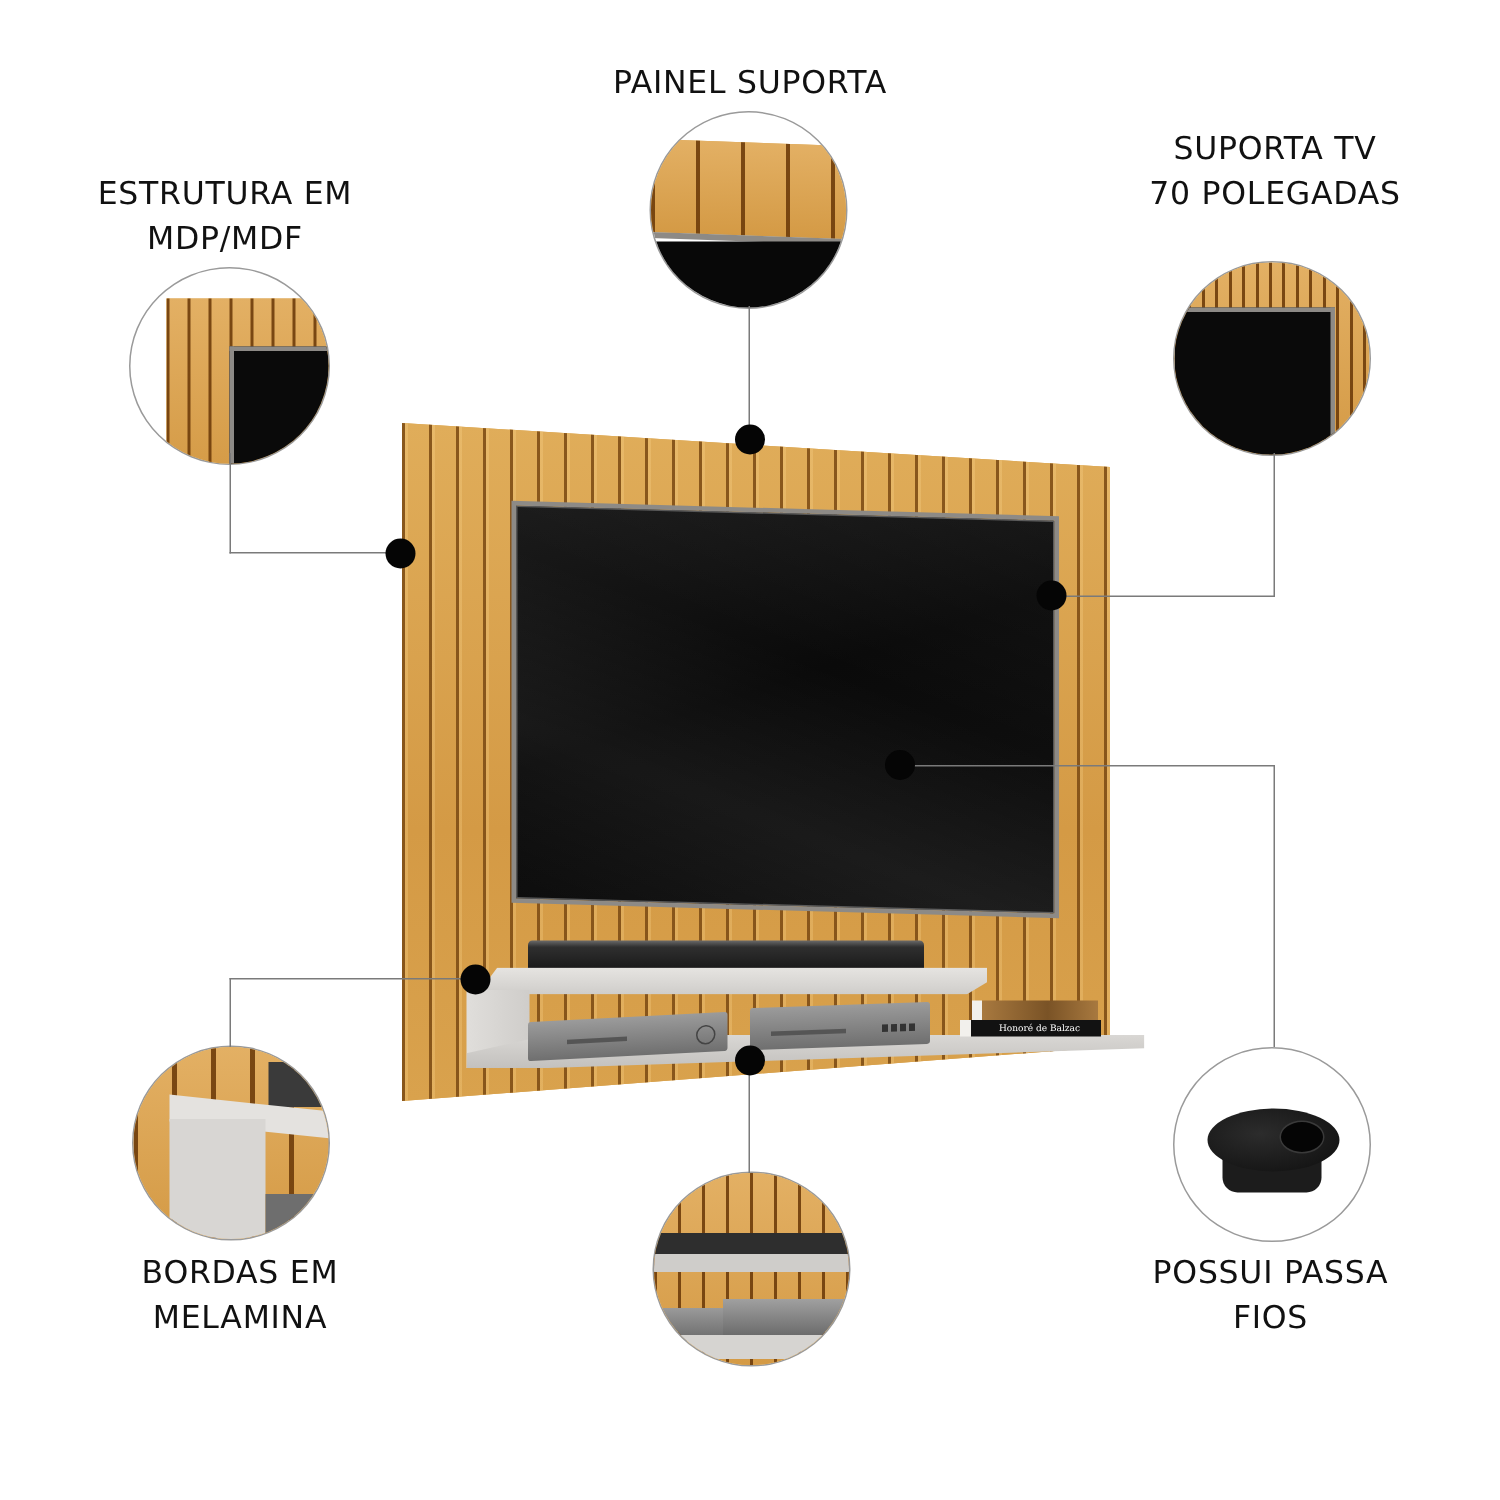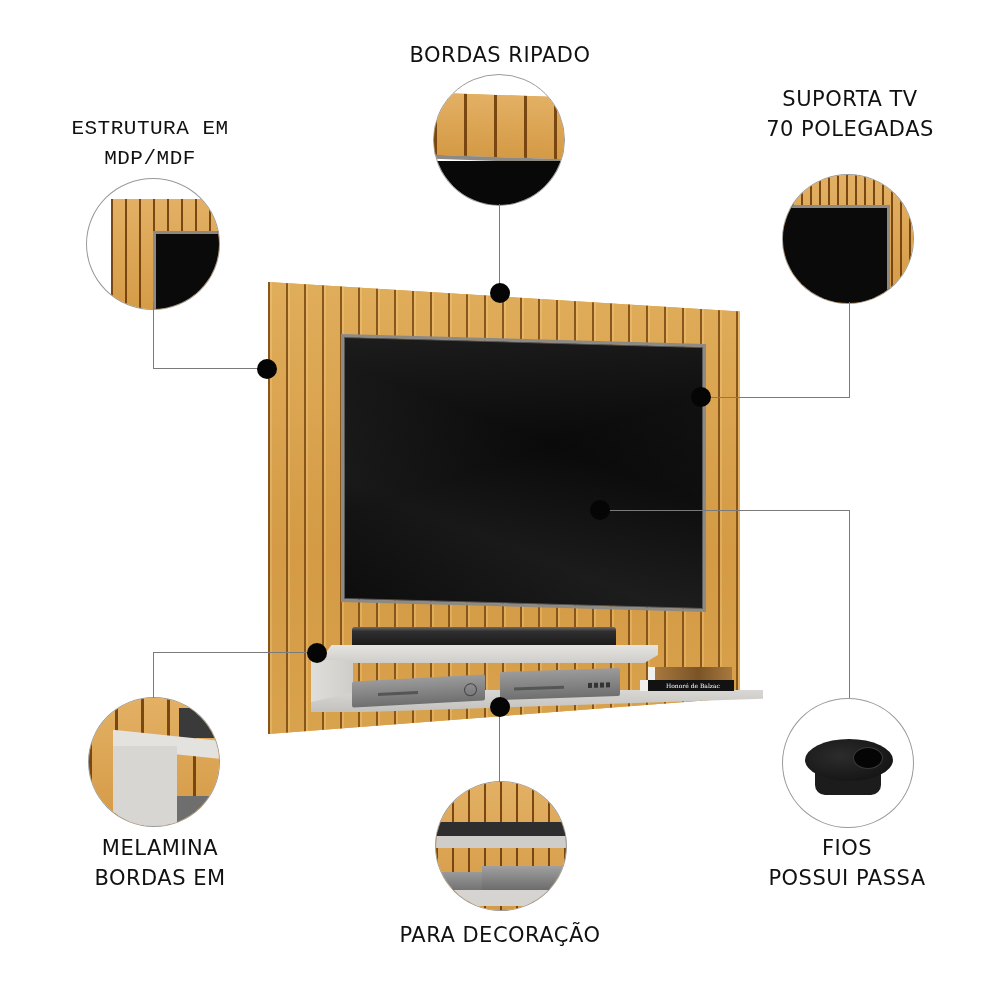--- a/index.html
+++ b/index.html
@@ -23,45 +23,44 @@
   }
   .tv { position:absolute; background:linear-gradient(160deg,#1b1b1b 0%, #0a0a0a 45%, #121212 100%); border:3px solid #8d8a86; box-shadow:0 0 0 1px #555 inset; }
   .shelf { position:absolute; background:#d6d4d1; }
   .device { position:absolute; background:linear-gradient(180deg,#9b9b9b,#6f6f6f); border-radius:2px; }
   .book-spine { position:absolute; color:#fff; font-size:6px; font-family:"DejaVu Serif", serif; white-space:nowrap; }
 </style>
 </head>
 <body>
 
 <div class="label" style="left:380px; top:40px; width:240px;">
-  <div>BORDAS RIPADO</div>
+  <div>PAINEL SUPORTA</div>
 </div>
 
-<div class="label" style="left:40px; top:114px; width:220px;font-family:Liberation Mono, monospace;">
+<div class="label" style="left:40px; top:114px; width:220px;">
   <div>ESTRUTURA EM</div>
   <div>MDP/MDF</div>
 </div>
 
 <div class="label" style="left:740px; top:84px; width:220px;">
   <div>SUPORTA TV</div>
   <div>70 POLEGADAS</div>
 </div>
 
 <div class="label" style="left:50px; top:833px; width:220px;">
+  <div>BORDAS EM</div>
   <div>MELAMINA</div>
-  <div>BORDAS EM</div>
 </div>
 
 <div class="label" style="left:737px; top:833px; width:220px;">
+  <div>POSSUI PASSA</div>
   <div>FIOS</div>
-  <div>POSSUI PASSA</div>
 </div>
 
 <div class="label" style="left:370px; top:920px; width:260px;">
-  <div>PARA DECORAÇÃO</div>
 </div>
 
 <div class="circle" style="left:433px; top:74px; width:130px; height:130px;">
   <div class="wood-fine" style="position:absolute; left:0; top:20px; width:130px; height:62px; transform:skewY(2deg);"></div>
   <div style="position:absolute; left:0; top:82px; width:130px; height:4px; background:#8d8a86; transform:skewY(2deg);"></div>
   <div style="position:absolute; left:0; top:86px; width:130px; height:50px; background:#080808;"></div>
 </div>
 
 <div class="circle" style="left:86px; top:178px; width:132px; height:130px;">
   <div class="wood-fine" style="position:absolute; left:24px; top:20px; width:120px; height:120px; background-size:14px 100%, 100% 100%; background-image:repeating-linear-gradient(90deg, rgba(110,60,10,0.9) 0px, rgba(110,60,10,0.9) 2px, rgba(0,0,0,0) 2px, rgba(0,0,0,0) 14px), linear-gradient(180deg,#e3b064,#d49a45);"></div>

